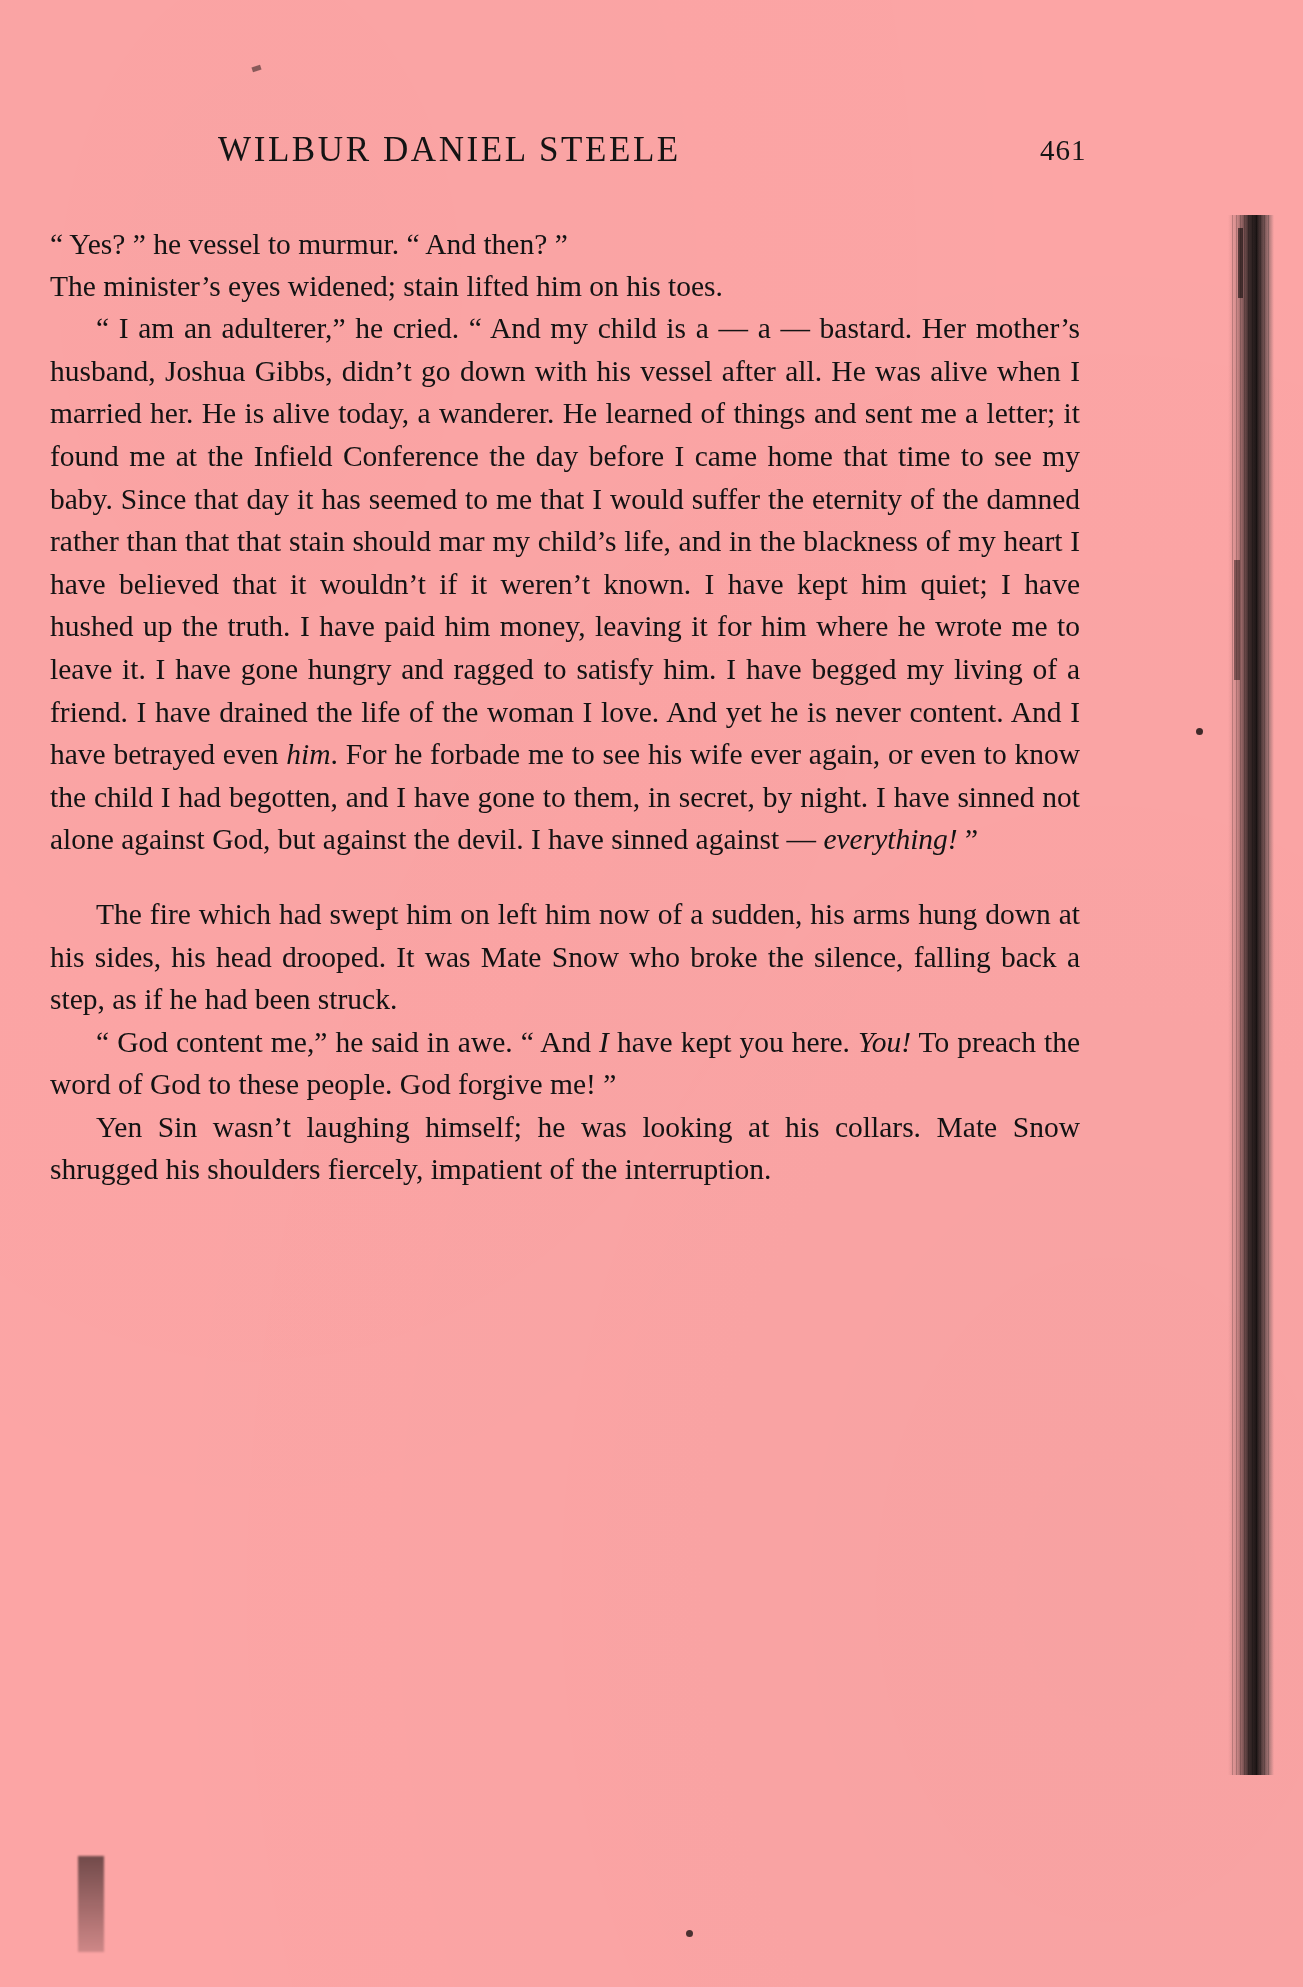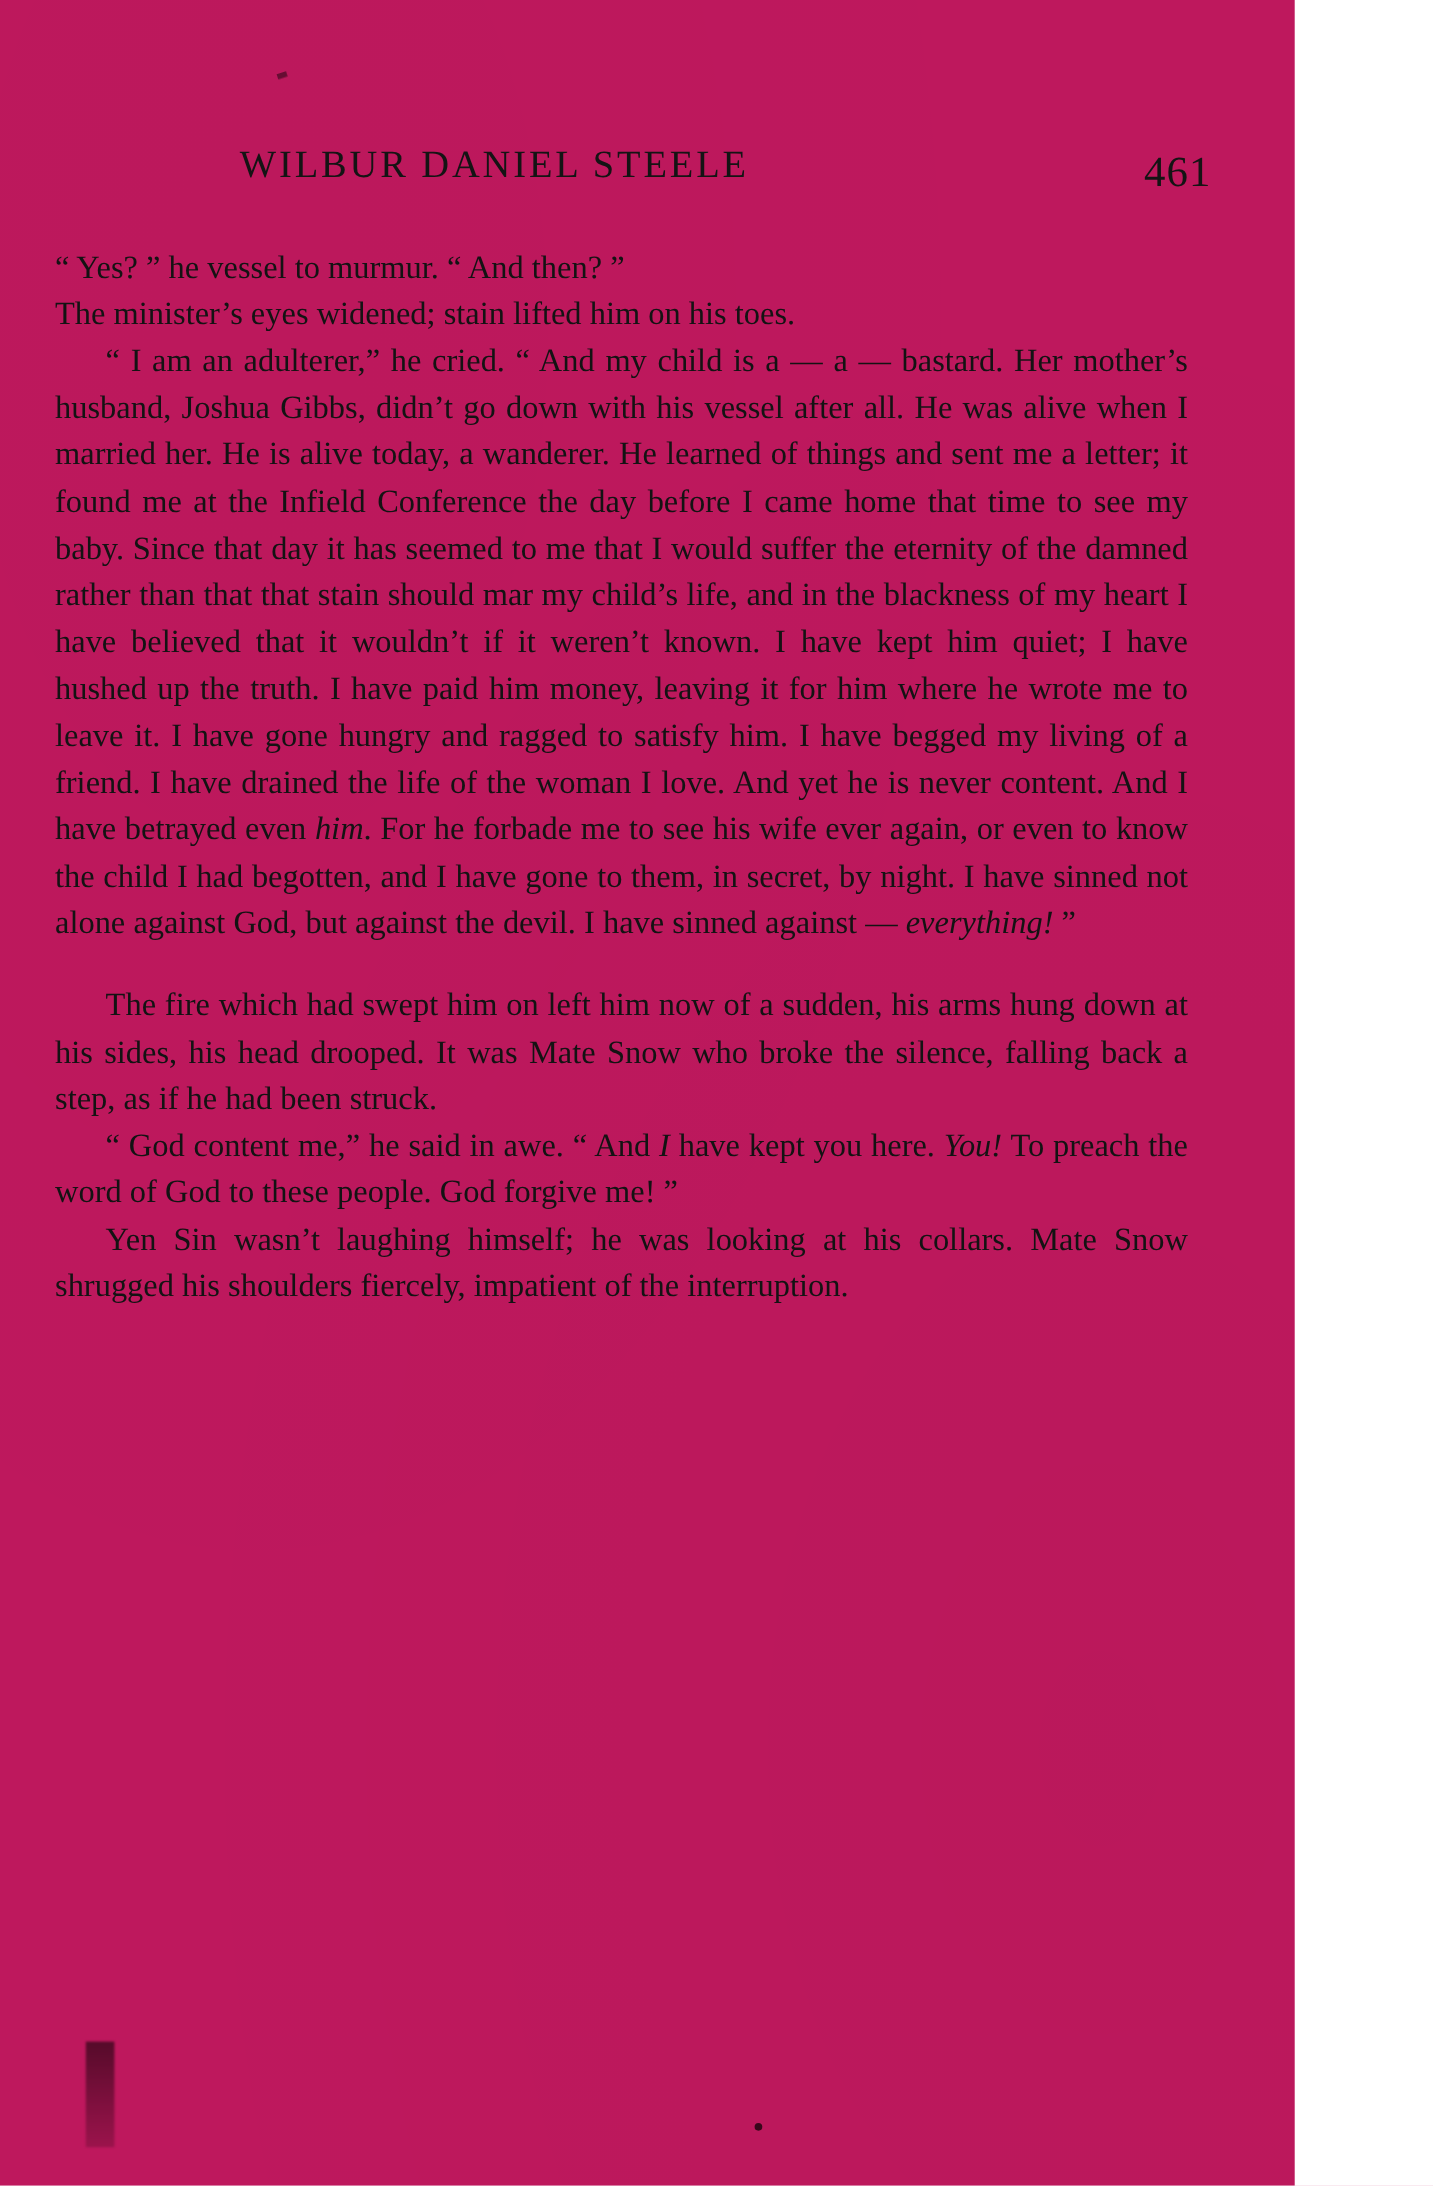--- a/index.html
+++ b/index.html
@@ -2,23 +2,23 @@
 <html><head>
 <meta charset="utf-8">
 <style>
   html, body {
     margin: 0;
     padding: 0;
     background: #ffffff;
   }
   .page {
     position: relative;
-    width: 1177px;
+    width: 1303px;
     height: 1987px;
-    background: #be185d;
+    background: #fca5a5;
     overflow: hidden;
     font-family: "Liberation Serif", serif;
     color: #121212;
   }
 
   
   .paper-tint {
     position: absolute;
     inset: 0;
     background:
@@ -42,21 +42,21 @@
     font-size: 35px;
     letter-spacing: 2.6px;
     font-family: "Liberation Serif", serif;
     color: #141414;
     white-space: nowrap;
   }
   .folio {
     position: absolute;
     left: 1040px;
     top: 4px;
-    font-size: 39px;
+    font-size: 29px;
     letter-spacing: 1px;
     color: #141414;
   }
 
   
   .textblock {
     position: absolute;
     left: 50px;
     top: 222px;
     width: 1030px;

